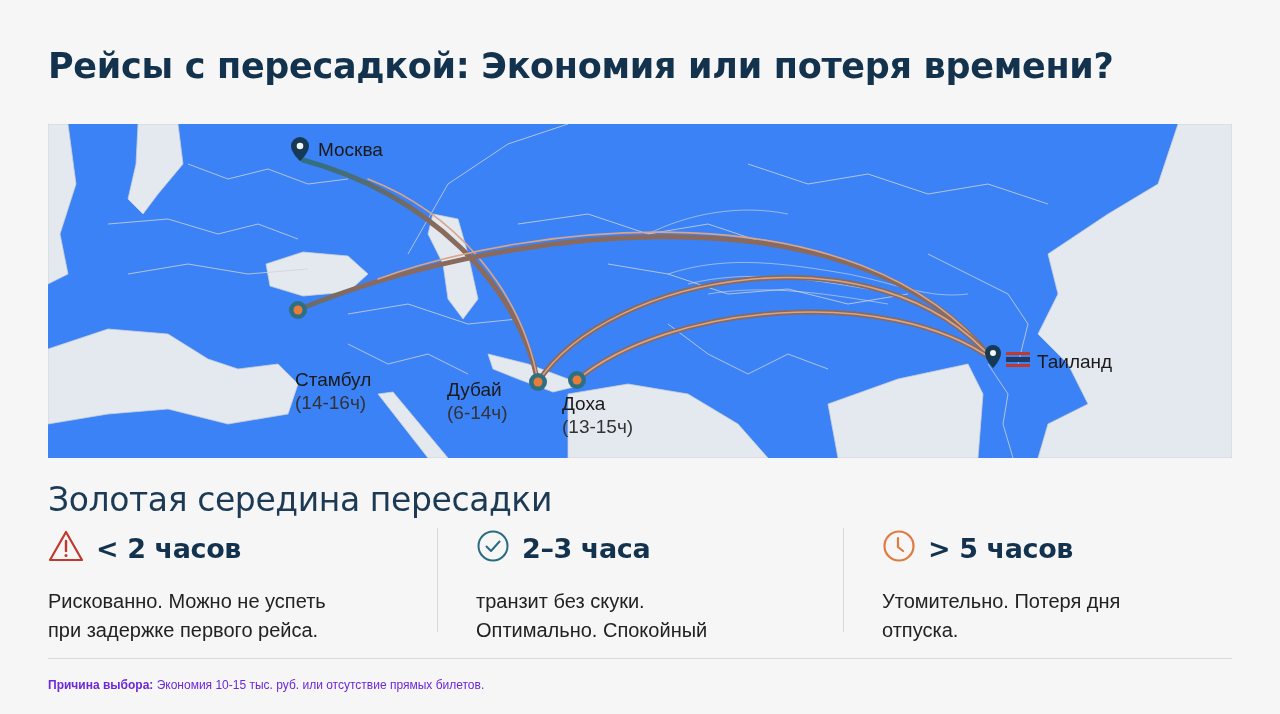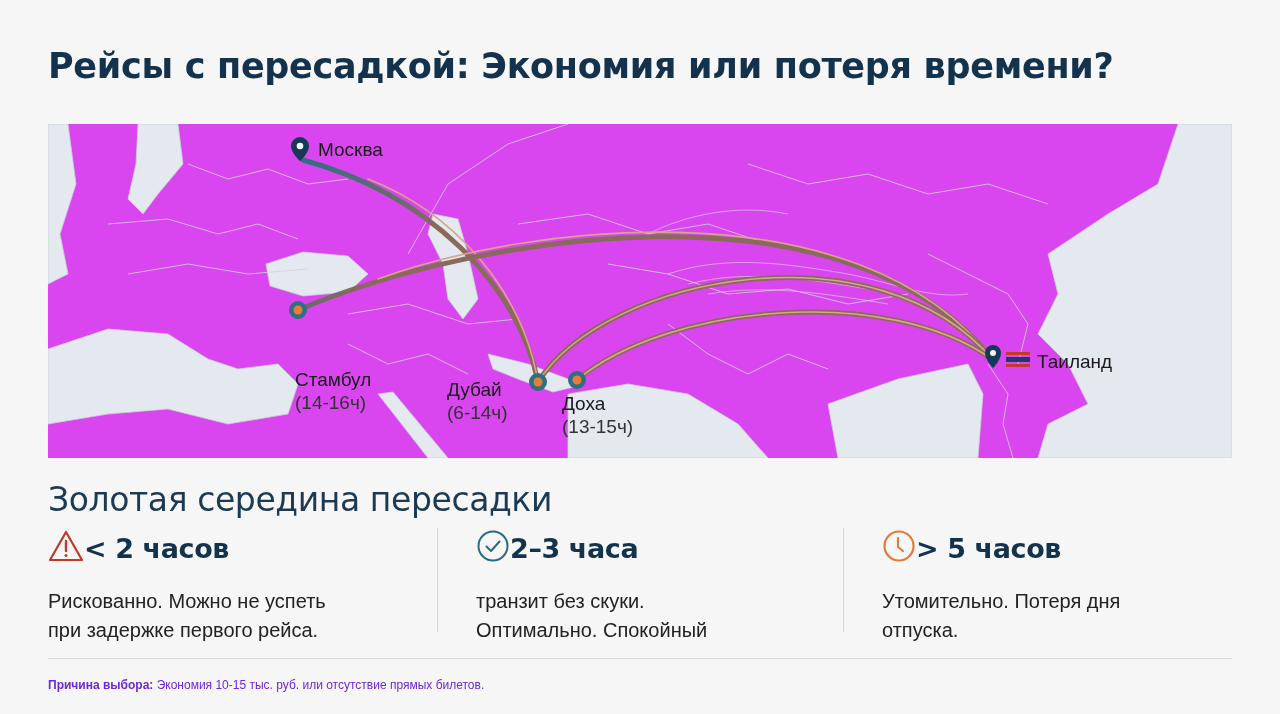--- a/index.html
+++ b/index.html
@@ -11,38 +11,38 @@
       position: relative;
     }
     .title {
       position: absolute; left: 48px; top: 46px;
       font-family: "DejaVu Sans", sans-serif;
       font-weight: bold; font-size: 35px; letter-spacing: -0.3px;
       color: #13324d; margin: 0;
     }
     .map {
       position: absolute; left: 48px; top: 124px; width: 1184px; height: 334px;
-      background: #d946ef; overflow: hidden;
+      background: #3b82f6; overflow: hidden;
     }
     .map svg { position: absolute; left: 0; top: 0; }
     .label {
       position: absolute; font-size: 19px; color: #1a1a1a; line-height: 23px;
       white-space: nowrap;
     }
     .label .sub { display: block; color: #333; }
     .section-title {
       position: absolute; left: 48px; top: 480px; margin: 0;
       font-size: 33px; font-weight: normal; color: #1d3a55;
       font-family: "DejaVu Sans", sans-serif; letter-spacing: -0.4px;
     }
     .col {
       position: absolute; top: 528px; width: 360px;
     }
     .col .head {
-      display: flex; align-items: center; height: 40px;
+      display: flex; align-items: center; gap: 12px; height: 40px;
     }
     .col .head .h {
       font-family: "DejaVu Sans", sans-serif; font-weight: bold;
       font-size: 27px; color: #13324d; letter-spacing: -0.4px;
     }
     .col .desc {
       margin-top: 19px; font-size: 20px; line-height: 29px; color: #222;
     }
     .vdiv {
       position: absolute; top: 528px; width: 1px; height: 104px; background: #d8d8d8;

